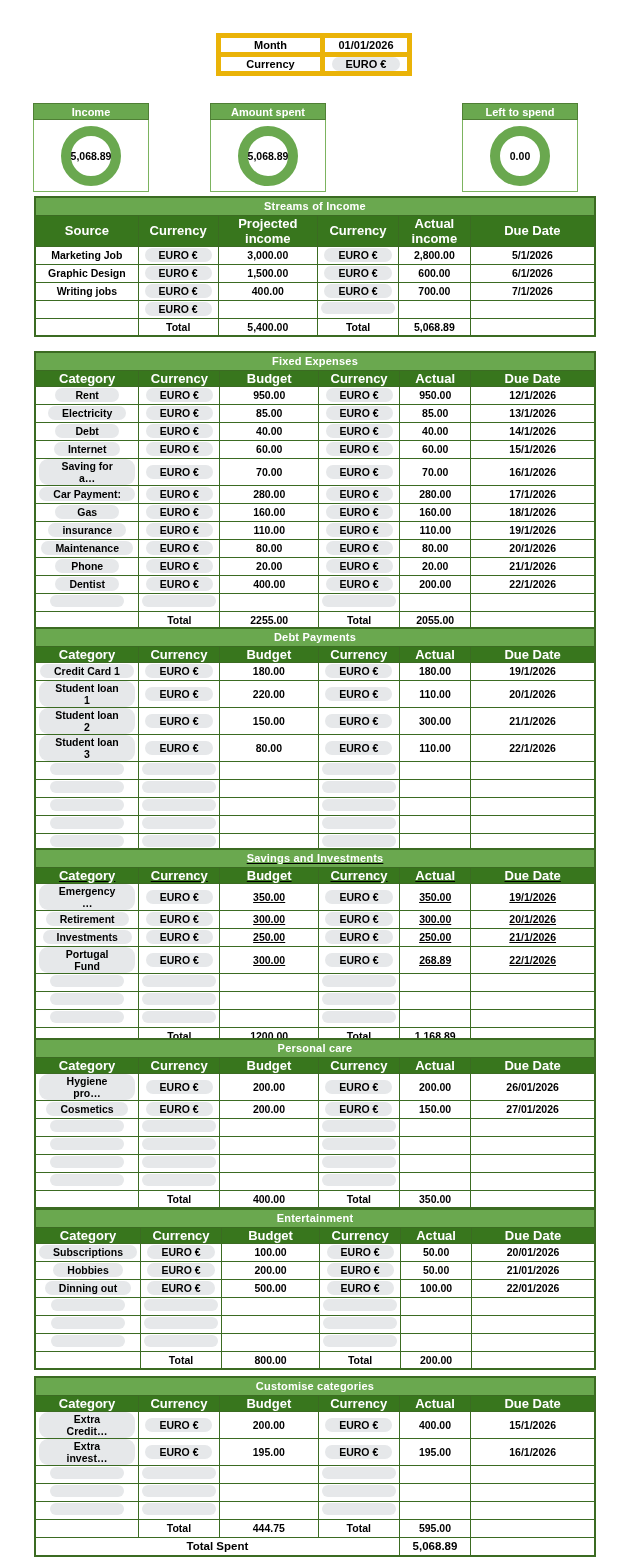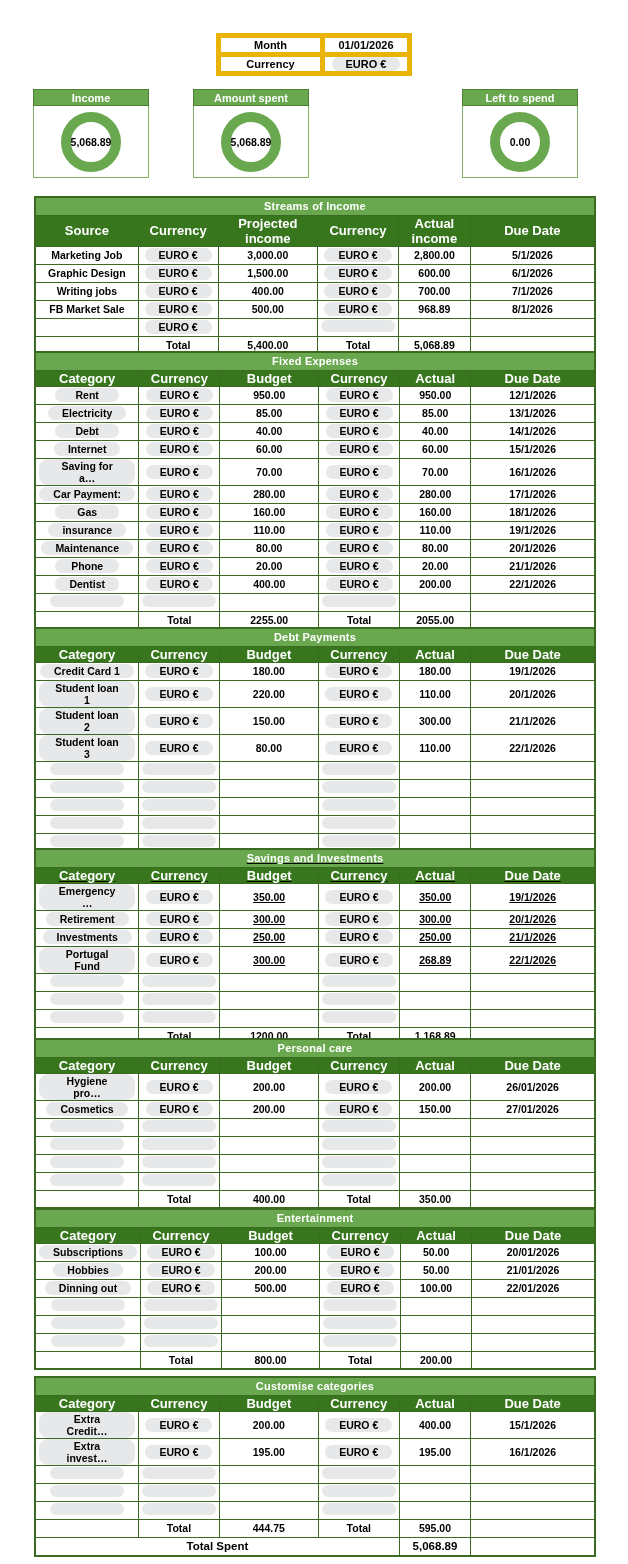--- a/index.html
+++ b/index.html
@@ -26,35 +26,36 @@
     padding: 1px 14px; min-width: 64px; font-weight: bold;
   }
   .pill.blank { min-width: 74px; height: 12px; padding: 4px 14px; }
 
   
   .kpi { position: absolute; width: 116px; }
   .kpi-title {
     background: #6aa84f; color: #fff; font-size: 11px; font-weight: bold;
     text-align: center; height: 17px; line-height: 17px;
     border: 1px solid #4f7f35;
+    margin-top: 14px;
   }
   .kpi-body {
     border: 1px solid #7cb35f; border-top: none;
     height: 72px; background: #fff;
     display: flex; align-items: center; justify-content: center;
   }
   .donut {
     width: 60px; height: 60px; border-radius: 50%;
     border: 10px solid #6aa84f; background: #fff;
     display: flex; align-items: center; justify-content: center;
   }
   .donut span { font-size: 10.5px; font-weight: bold; color: #000; }
 
   #kpi-income { left: 33px; top: 89px; }
-  #kpi-spent  { left: 193px; top: 89px; }
+  #kpi-spent  { left: 210px; top: 89px; }
   #kpi-left   { left: 462px; top: 89px; }
 
   
   .section { position: absolute; left: 34px; width: 562px; }
   table.grid {
     width: 100%; border-collapse: collapse;
     border: 2px solid #3b6b22; background: #fff;
   }
   table.grid td, table.grid th {
     border: 1px solid #3b6b22;
@@ -179,28 +180,20 @@
             </tr>
             <tr class="data">
               <td class="c-label">Writing jobs</td>
               <td><span class="pill">EURO €</span></td>
               <td class="c-num">400.00</td>
               <td><span class="pill">EURO €</span></td>
               <td class="c-num">700.00</td>
               <td class="c-date">7/1/2026</td>
             </tr>
             <tr class="data">
-              <td class="c-label">FB Market Sale</td>
-              <td><span class="pill">EURO €</span></td>
-              <td class="c-num">500.00</td>
-              <td><span class="pill">EURO €</span></td>
-              <td class="c-num">968.89</td>
-              <td class="c-date">8/1/2026</td>
-            </tr>
-            <tr class="data">
               <td class="c-label"></td>
               <td><span class="pill">EURO €</span></td>
               <td class="c-num"></td>
               <td><span class="pill blank"></span></td>
               <td class="c-num"></td>
               <td class="c-date"></td>
             </tr>
             <tr class="total">
               <td></td>
               <td class="total-lbl">Total</td>

